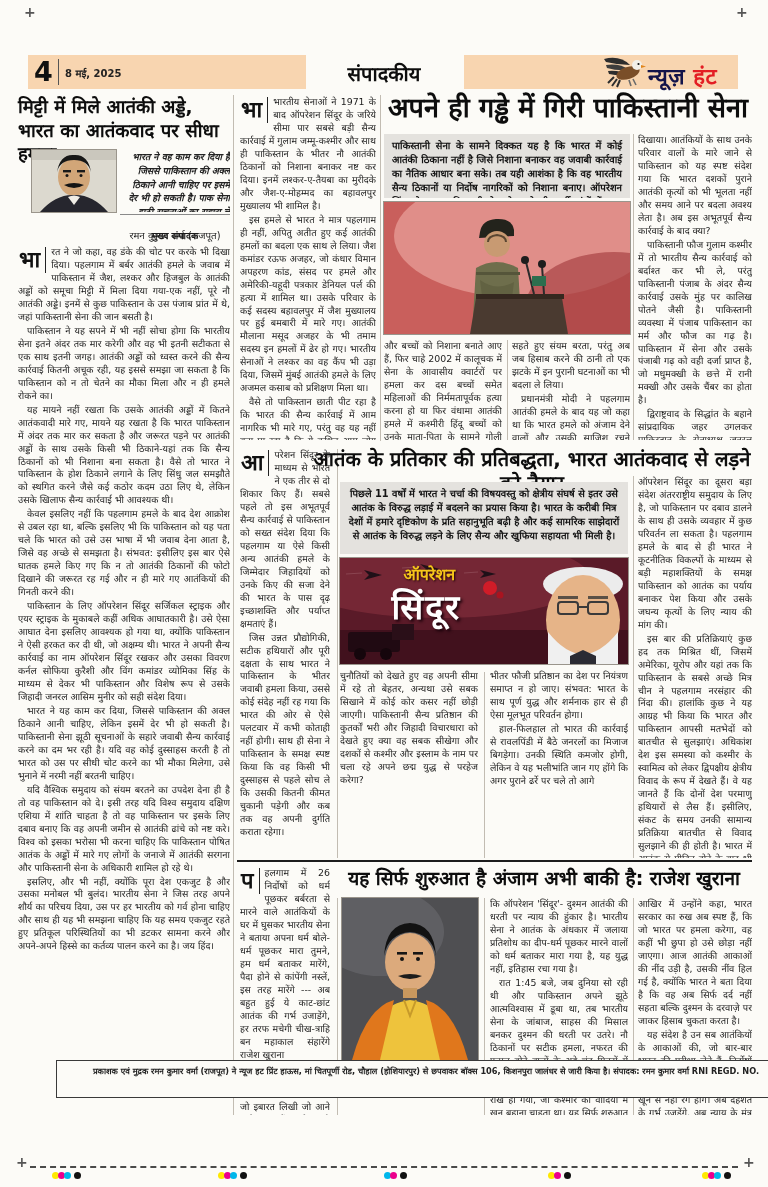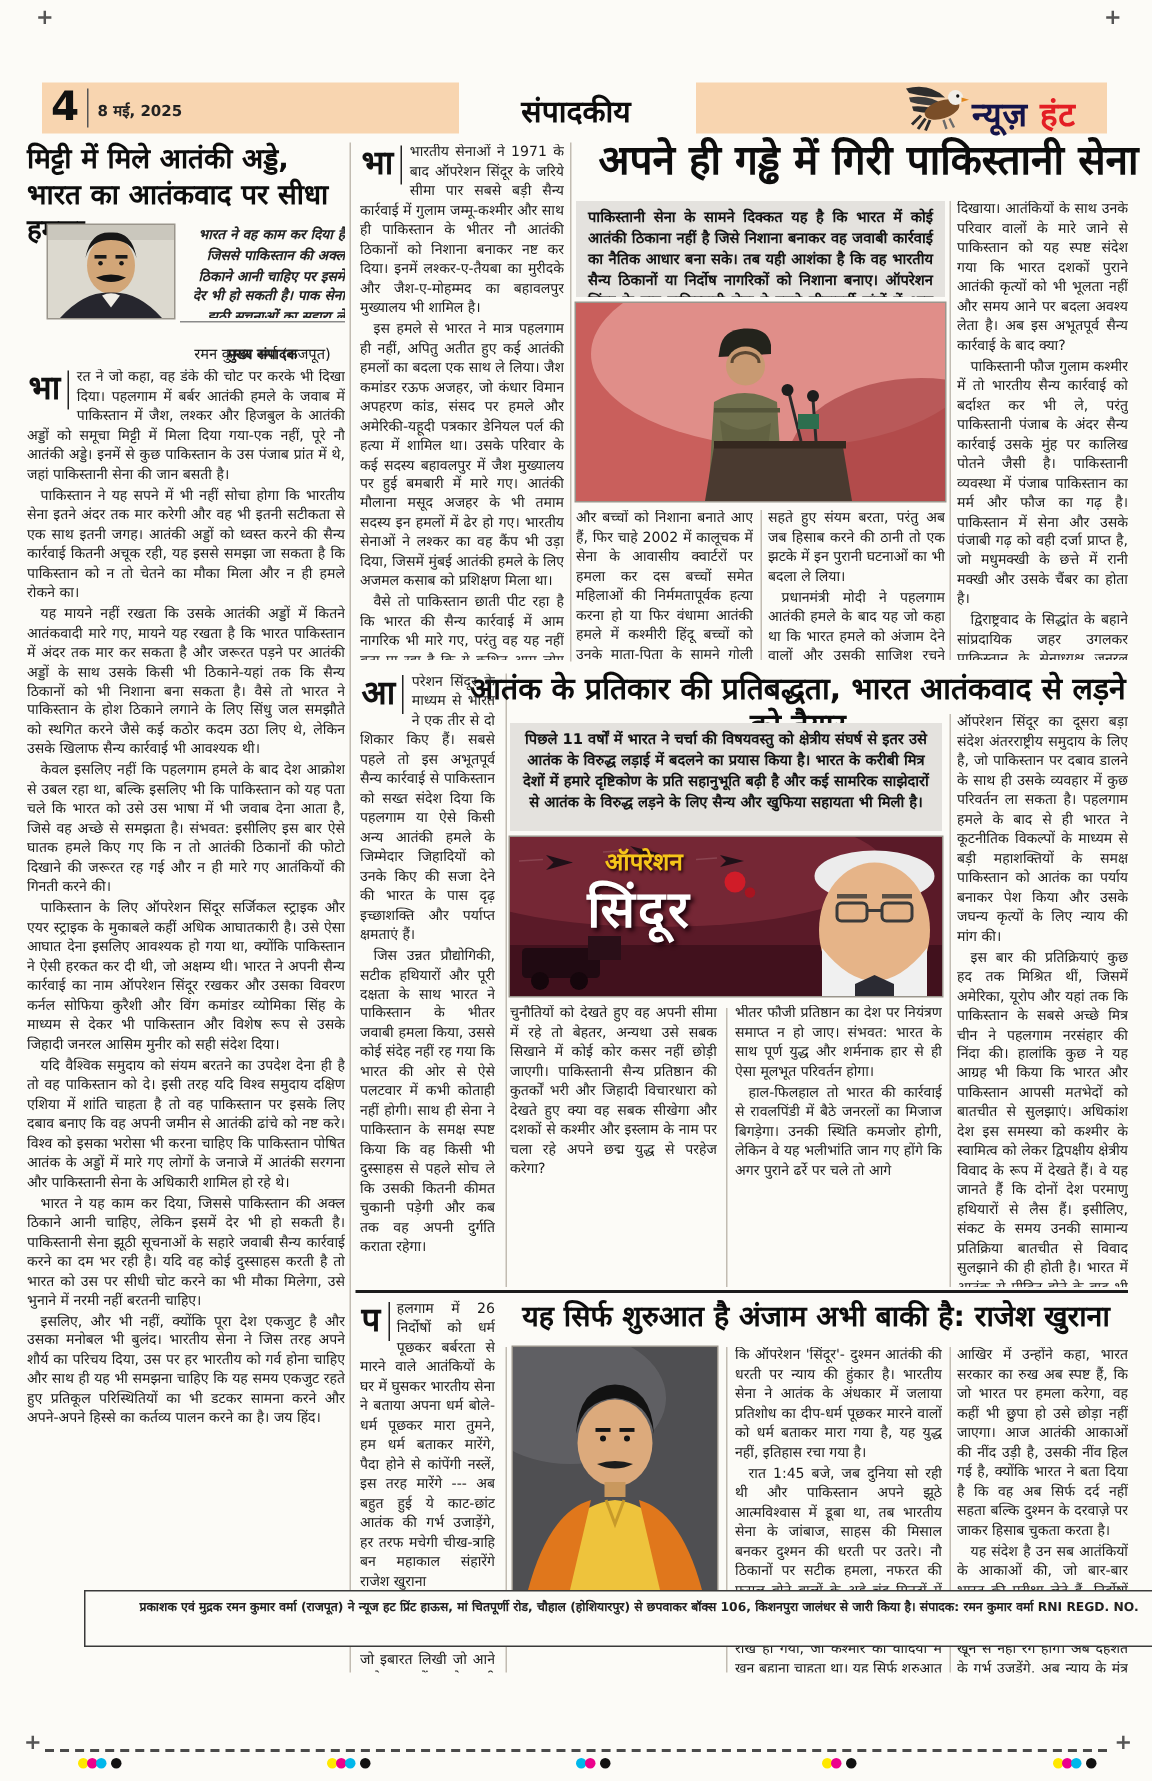--- a/index.html
+++ b/index.html
@@ -10,21 +10,21 @@
   .band{position:absolute;top:55px;height:34px;background:#f8d5b0;}
   .pagenum{position:absolute;font-size:27px;font-weight:bold;color:#111;line-height:1;}
   .pagenum-rule{position:absolute;width:1px;background:#555;}
   .issue-date{position:absolute;font-size:10px;font-weight:bold;color:#222;}
   .section-title{position:absolute;font-size:20px;font-weight:bold;color:#0d0d0d;text-align:center;}
   .masthead{position:absolute;font-size:22px;font-weight:bold;letter-spacing:0.5px;white-space:nowrap;}
   .masthead .w1{color:#14144a;}
   .masthead .w2{color:#e31e24;}
   .headline{position:absolute;font-weight:bold;color:#0d0d0d;}
   .h-left{font-size:18.5px;line-height:1.28;text-align:left;}
-  .h-main{font-size:27px;line-height:1.2;text-align:center;margin-left:11px;}
+  .h-main{font-size:27px;line-height:1.2;text-align:center;}
   .h-mid{font-size:20px;line-height:1.2;text-align:center;}
   .h-bottom{font-size:19px;line-height:1.2;text-align:center;}
   .lede{position:absolute;background:#e4e2de;font-weight:bold;font-size:9.8px;line-height:1.42;
         text-align:justify;padding:5px 8px;color:#141414;box-sizing:border-box;overflow:hidden;}
   .col{position:absolute;font-size:9.4px;line-height:1.38;text-align:justify;color:#1c1c1c;overflow:hidden;}
   .col p{margin:0;}
   .col p + p{text-indent:9px;margin-top:1px;}
   .dropcap{float:left;font-size:22px;font-weight:bold;line-height:1;padding:2px 5px 2px 1px;
            margin:1px 5px 1px 0;border-right:1.4px solid #222;color:#111;}
   .standfirst{position:absolute;font-style:italic;font-weight:bold;font-size:9.2px;line-height:1.5;
@@ -110,22 +110,22 @@
   <div class="byline" style="left:120px;top:214px;width:110px;">रमन कुमार वर्मा (राजपूत)</div>
   <div class="role" style="left:120px;top:229px;width:110px;">मुख्य संपादक</div>
   <div class="col" style="left:18px;top:246px;width:212px;height:866px;">
     <span class="dropcap">भा</span>
     <div>
         <p>रत ने जो कहा, वह डंके की चोट पर करके भी दिखा दिया। पहलगाम में बर्बर आतंकी हमले के जवाब में पाकिस्तान में जैश, लश्कर और हिजबुल के आतंकी अड्डों को समूचा मिट्टी में मिला दिया गया-एक नहीं, पूरे नौ आतंकी अड्डे। इनमें से कुछ पाकिस्तान के उस पंजाब प्रांत में थे, जहां पाकिस्तानी सेना की जान बसती है।</p>
         <p>पाकिस्तान ने यह सपने में भी नहीं सोचा होगा कि भारतीय सेना इतने अंदर तक मार करेगी और वह भी इतनी सटीकता से एक साथ इतनी जगह। आतंकी अड्डों को ध्वस्त करने की सैन्य कार्रवाई कितनी अचूक रही, यह इससे समझा जा सकता है कि पाकिस्तान को न तो चेतने का मौका मिला और न ही हमले रोकने का।</p>
         <p>यह मायने नहीं रखता कि उसके आतंकी अड्डों में कितने आतंकवादी मारे गए, मायने यह रखता है कि भारत पाकिस्तान में अंदर तक मार कर सकता है और जरूरत पड़ने पर आतंकी अड्डों के साथ उसके किसी भी ठिकाने-यहां तक कि सैन्य ठिकानों को भी निशाना बना सकता है। वैसे तो भारत ने पाकिस्तान के होश ठिकाने लगाने के लिए सिंधु जल समझौते को स्थगित करने जैसे कई कठोर कदम उठा लिए थे, लेकिन उसके खिलाफ सैन्य कार्रवाई भी आवश्यक थी।</p>
         <p>केवल इसलिए नहीं कि पहलगाम हमले के बाद देश आक्रोश से उबल रहा था, बल्कि इसलिए भी कि पाकिस्तान को यह पता चले कि भारत को उसे उस भाषा में भी जवाब देना आता है, जिसे वह अच्छे से समझता है। संभवत: इसीलिए इस बार ऐसे घातक हमले किए गए कि न तो आतंकी ठिकानों की फोटो दिखाने की जरूरत रह गई और न ही मारे गए आतंकियों की गिनती करने की।</p>
         <p>पाकिस्तान के लिए ऑपरेशन सिंदूर सर्जिकल स्ट्राइक और एयर स्ट्राइक के मुकाबले कहीं अधिक आघातकारी है। उसे ऐसा आघात देना इसलिए आवश्यक हो गया था, क्योंकि पाकिस्तान ने ऐसी हरकत कर दी थी, जो अक्षम्य थी। भारत ने अपनी सैन्य कार्रवाई का नाम ऑपरेशन सिंदूर रखकर और उसका विवरण कर्नल सोफिया कुरैशी और विंग कमांडर व्योमिका सिंह के माध्यम से देकर भी पाकिस्तान और विशेष रूप से उसके जिहादी जनरल आसिम मुनीर को सही संदेश दिया।</p>
+        <p>भारत ने यह काम कर दिया, जिससे पाकिस्तान की अक्ल ठिकाने आनी चाहिए, लेकिन इसमें देर भी हो सकती है। पाकिस्तानी सेना झूठी सूचनाओं के सहारे जवाबी सैन्य कार्रवाई करने का दम भर रही है। यदि वह कोई दुस्साहस करती है तो भारत को उस पर सीधी चोट करने का भी मौका मिलेगा, उसे भुनाने में नरमी नहीं बरतनी चाहिए।</p>
         <p>यदि वैश्विक समुदाय को संयम बरतने का उपदेश देना ही है तो वह पाकिस्तान को दे। इसी तरह यदि विश्व समुदाय दक्षिण एशिया में शांति चाहता है तो वह पाकिस्तान पर इसके लिए दबाव बनाए कि वह अपनी जमीन से आतंकी ढांचे को नष्ट करे। विश्व को इसका भरोसा भी करना चाहिए कि पाकिस्तान पोषित आतंक के अड्डों में मारे गए लोगों के जनाजे में आतंकी सरगना और पाकिस्तानी सेना के अधिकारी शामिल हो रहे थे।</p>
-        <p>भारत ने यह काम कर दिया, जिससे पाकिस्तान की अक्ल ठिकाने आनी चाहिए, लेकिन इसमें देर भी हो सकती है। पाकिस्तानी सेना झूठी सूचनाओं के सहारे जवाबी सैन्य कार्रवाई करने का दम भर रही है। यदि वह कोई दुस्साहस करती है तो भारत को उस पर सीधी चोट करने का भी मौका मिलेगा, उसे भुनाने में नरमी नहीं बरतनी चाहिए।</p>
         <p>इसलिए, और भी नहीं, क्योंकि पूरा देश एकजुट है और उसका मनोबल भी बुलंद। भारतीय सेना ने जिस तरह अपने शौर्य का परिचय दिया, उस पर हर भारतीय को गर्व होना चाहिए और साथ ही यह भी समझना चाहिए कि यह समय एकजुट रहते हुए प्रतिकूल परिस्थितियों का भी डटकर सामना करने और अपने-अपने हिस्से का कर्तव्य पालन करने का है। जय हिंद।</p>
       </div>
   </div>
 
   <div class="headline h-main" style="left:384px;top:92px;width:368px;">अपने ही गड्ढे में गिरी पाकिस्तानी सेना</div>
   <div class="lede" style="left:384px;top:134px;width:246px;height:64px;">पाकिस्तानी सेना के सामने दिक्कत यह है कि भारत में कोई आतंकी ठिकाना नहीं है जिसे निशाना बनाकर वह जवाबी कार्रवाई का नैतिक आधार बना सके। तब यही आशंका है कि वह भारतीय सैन्य ठिकानों या निर्दोष नागरिकों को निशाना बनाए। ऑपरेशन सिंदूर के बाद पाकिस्तानी सेना ने हमारे सीमावर्ती गांवों में आम लोगों को निशाना बनाया भी है।</div>
   <div class="col" style="left:240px;top:96px;width:136px;height:344px;">
     <span class="dropcap">भा</span>
     <div>
         <p>भारतीय सेनाओं ने 1971 के बाद ऑपरेशन सिंदूर के जरिये सीमा पार सबसे बड़ी सैन्य कार्रवाई में गुलाम जम्मू-कश्मीर और साथ ही पाकिस्तान के भीतर नौ आतंकी ठिकानों को निशाना बनाकर नष्ट कर दिया। इनमें लश्कर-ए-तैयबा का मुरीदके और जैश-ए-मोहम्मद का बहावलपुर मुख्यालय भी शामिल है।</p>

